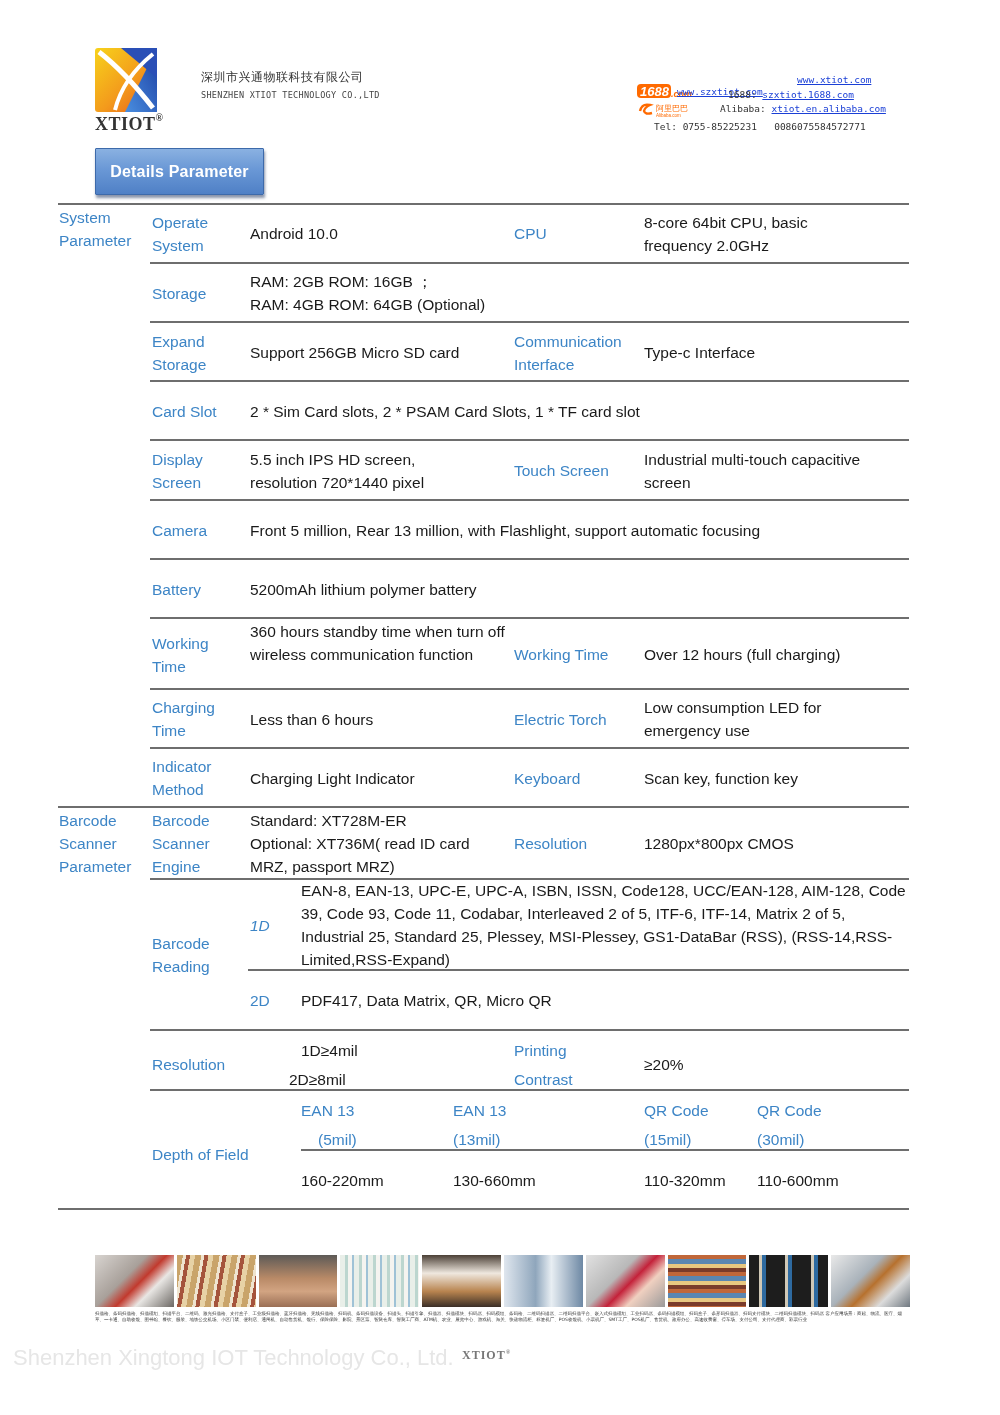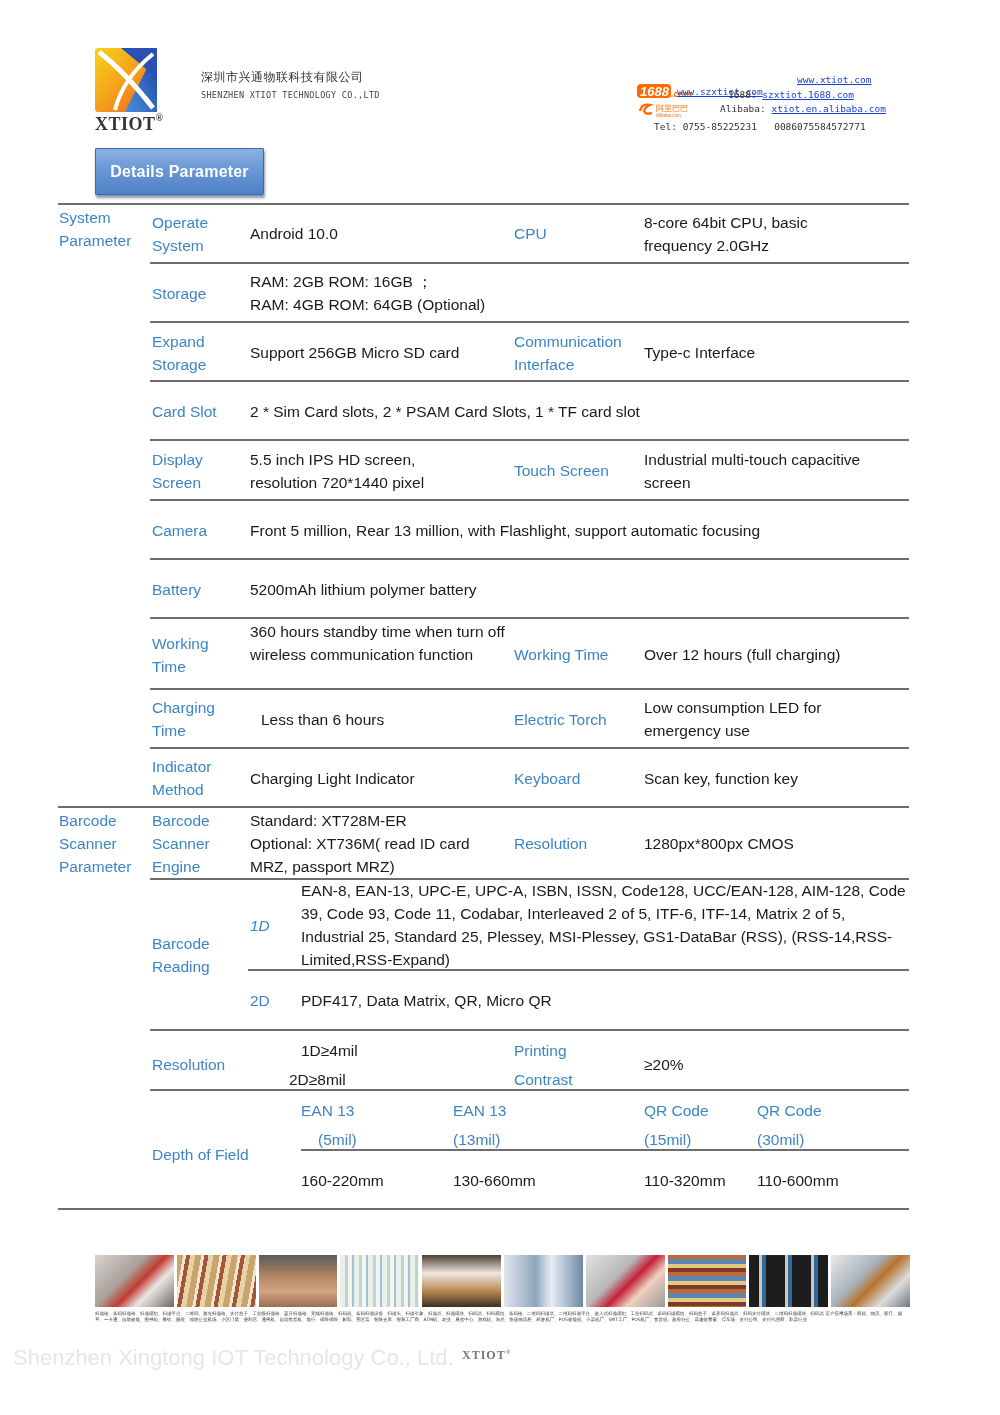--- a/index.html
+++ b/index.html
@@ -127,21 +127,21 @@
 <div class="val" style="left:250px;top:578px;white-space:nowrap;">5200mAh lithium polymer battery</div>
 <div class="hline" style="left:150px;top:617px;width:759px;"></div>
 
 <div class="lbl" style="left:152px;top:632px;width:80px;">Working Time</div>
 <div class="val" style="left:250px;top:620px;width:265px;">360 hours standby time when turn off wireless communication function</div>
 <div class="lbl" style="left:514px;top:643px;white-space:nowrap;">Working Time</div>
 <div class="val" style="left:644px;top:643px;white-space:nowrap;">Over 12 hours (full charging)</div>
 <div class="hline" style="left:150px;top:688px;width:759px;"></div>
 
 <div class="lbl" style="left:152px;top:696px;width:80px;">Charging Time</div>
-<div class="val" style="left:250px;top:708px;white-space:nowrap;margin-left:11px;">Less than 6 hours</div>
+<div class="val" style="left:250px;top:708px;white-space:nowrap;">Less than 6 hours</div>
 <div class="lbl" style="left:514px;top:708px;white-space:nowrap;">Electric Torch</div>
 <div class="val" style="left:644px;top:696px;width:215px;">Low consumption LED for emergency use</div>
 <div class="hline" style="left:150px;top:747px;width:759px;"></div>
 
 <div class="lbl" style="left:152px;top:755px;width:80px;">Indicator Method</div>
 <div class="val" style="left:250px;top:767px;white-space:nowrap;">Charging Light Indicator</div>
 <div class="lbl" style="left:514px;top:767px;white-space:nowrap;">Keyboard</div>
 <div class="val" style="left:644px;top:767px;white-space:nowrap;">Scan key, function key</div>
 <div class="hline" style="left:58px;top:806px;width:851px;"></div>
 

